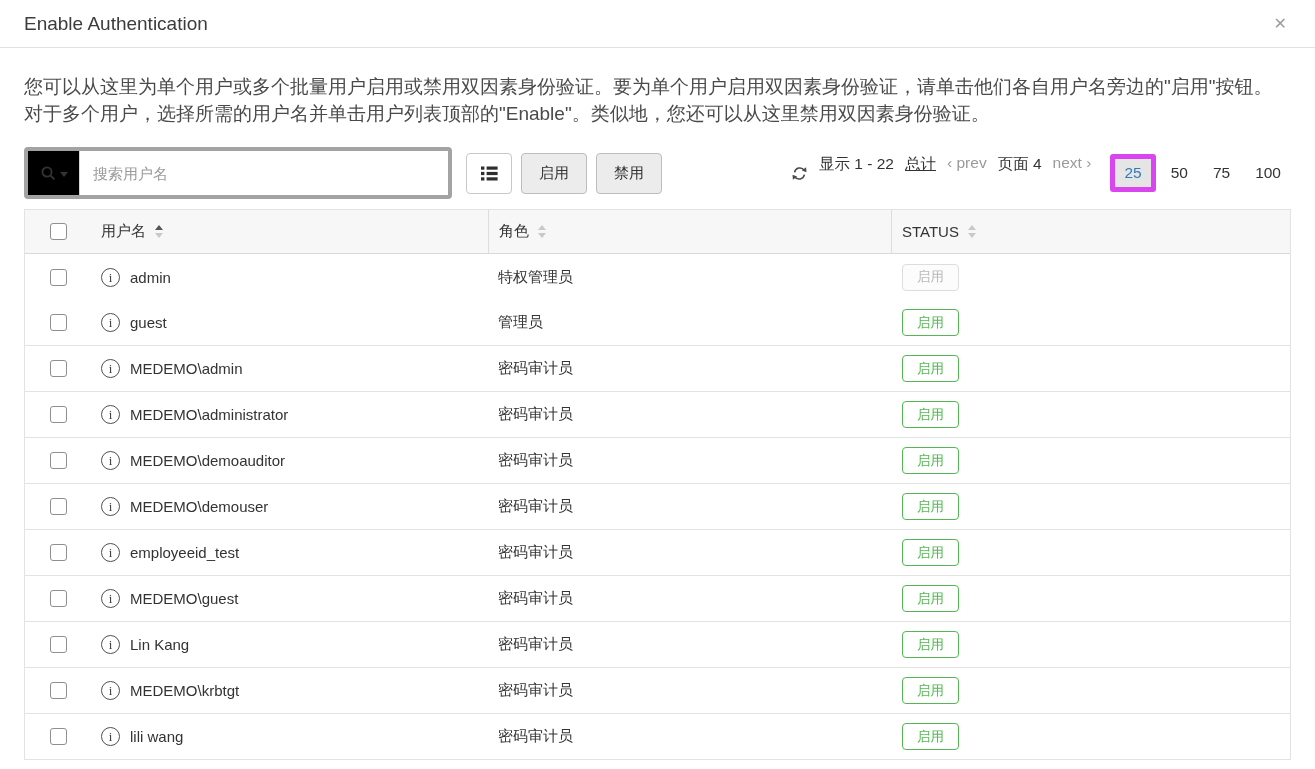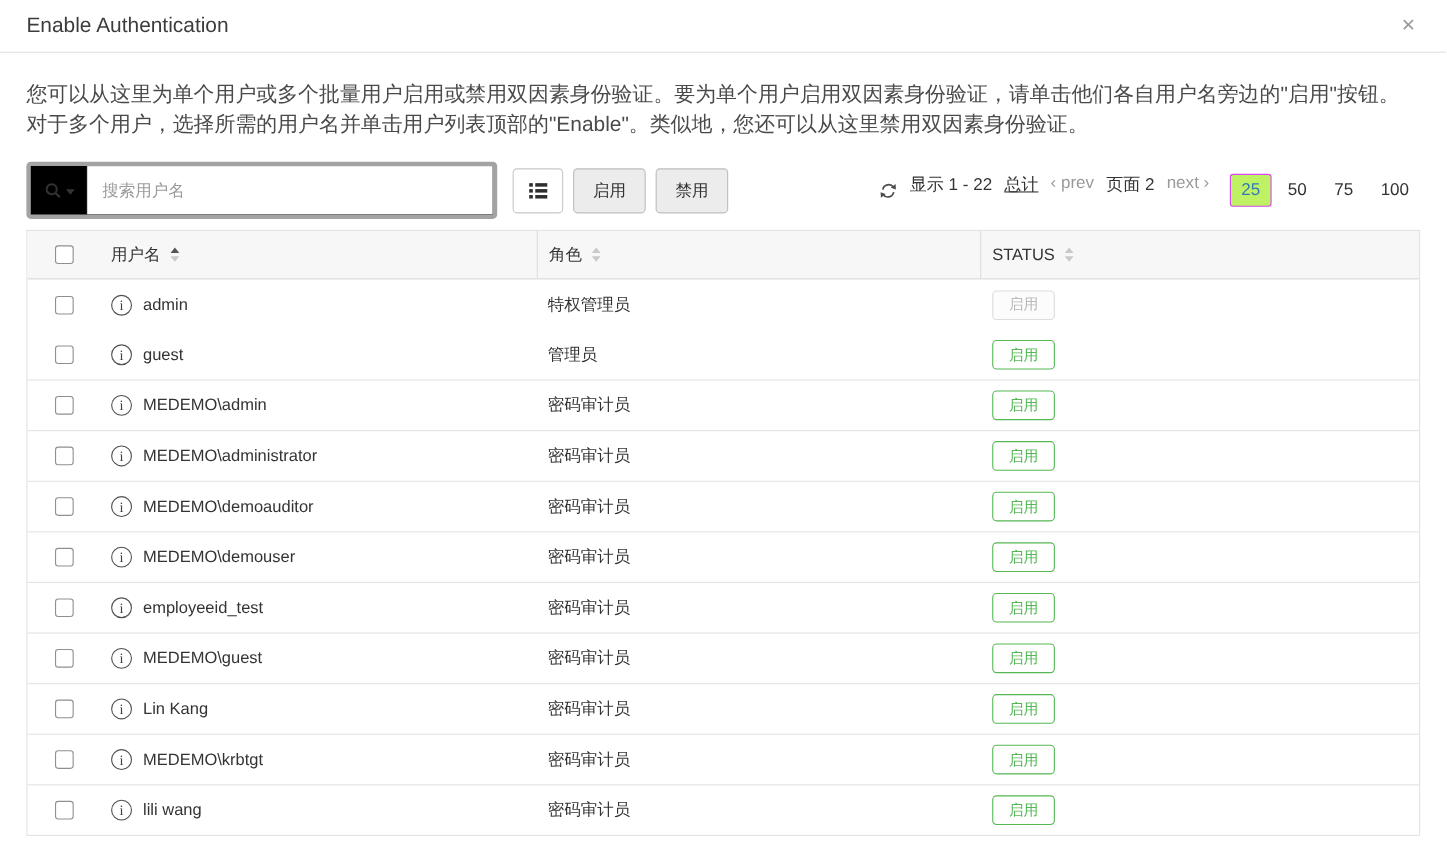--- a/index.html
+++ b/index.html
@@ -32,21 +32,21 @@
   .gray-btn { margin-left:9px; height:41px; padding:0 17px; background:#ececec; border:1px solid #bdbdbd; border-radius:4px; font-size:15px; color:#333; font-family:inherit; cursor:pointer; }
 
   
   .pagination { margin-left:auto; display:flex; gap:11px; font-size:15.5px; color:#333; white-space:nowrap; }
   .refresh-btn { display:flex; align-items:center; cursor:pointer; }
   .total-link { color:#333; text-decoration:underline; cursor:pointer; }
   .muted { color:#9a9a9a; }
   .pg-nav { cursor:pointer; }
   .page-sizes { display:flex; align-items:center; gap:5px; margin-left:8px; }
   .page-size { padding:5px 9px; cursor:pointer; color:#333; border:1px solid transparent; }
-  .page-size.active { color:var(--link-blue,#337ab7); background:#bef264; border:1px solid #d946ef; border-radius:3px; }
+  .page-size.active { color:var(--link-blue,#337ab7); background:#e5e5e5; border:5px solid #d946ef; border-radius:3px; }
 
   
   .users-table { margin-top:10px; border:1px solid #e3e3e3; border-bottom:0; }
   .thead, .trow { display:grid; grid-template-columns:66px 397px 403px 1fr; align-items:center; }
   .thead { background:#f7f7f7; height:44px; border-bottom:1px solid #d9d9d9; color:#333; }
   .th { display:flex; align-items:center; height:100%; padding-left:10px; cursor:pointer; }
   .th-check { justify-content:center; padding-left:0; cursor:default; }
   .th-role, .th-status { border-left:1px solid #ddd; }
   .sort { display:inline-flex; flex-direction:column; gap:3px; margin-left:9px; }
   .tri-up { width:0; height:0; border-left:4px solid transparent; border-right:4px solid transparent; border-bottom:5px solid #c9c9c9; }
@@ -114,21 +114,21 @@
           <path d="M15.8 11.4 A6.3 6.3 0 0 1 4.4 13.8" fill="none" stroke="#4a4a4a" stroke-width="1.8"></path>
           <polygon points="2.2,17.4 1.8,11.4 7.2,13.4" fill="#4a4a4a"></polygon>
         </svg>
       </span>
       <span>显示 1 - 22</span>
       <a class="total-link">总计</a>
       <span class="pg-nav muted">
         <span>‹</span>
         <span>prev</span>
       </span>
-      <span>页面 2</span>
+      <span>页面 4</span>
       <span class="pg-nav muted">
         <span>next</span>
         <span>›</span>
       </span>
       <div class="page-sizes">
           <span class="page-size active">25</span>
           <span class="page-size">50</span>
           <span class="page-size">75</span>
           <span class="page-size">100</span>
         </div>

